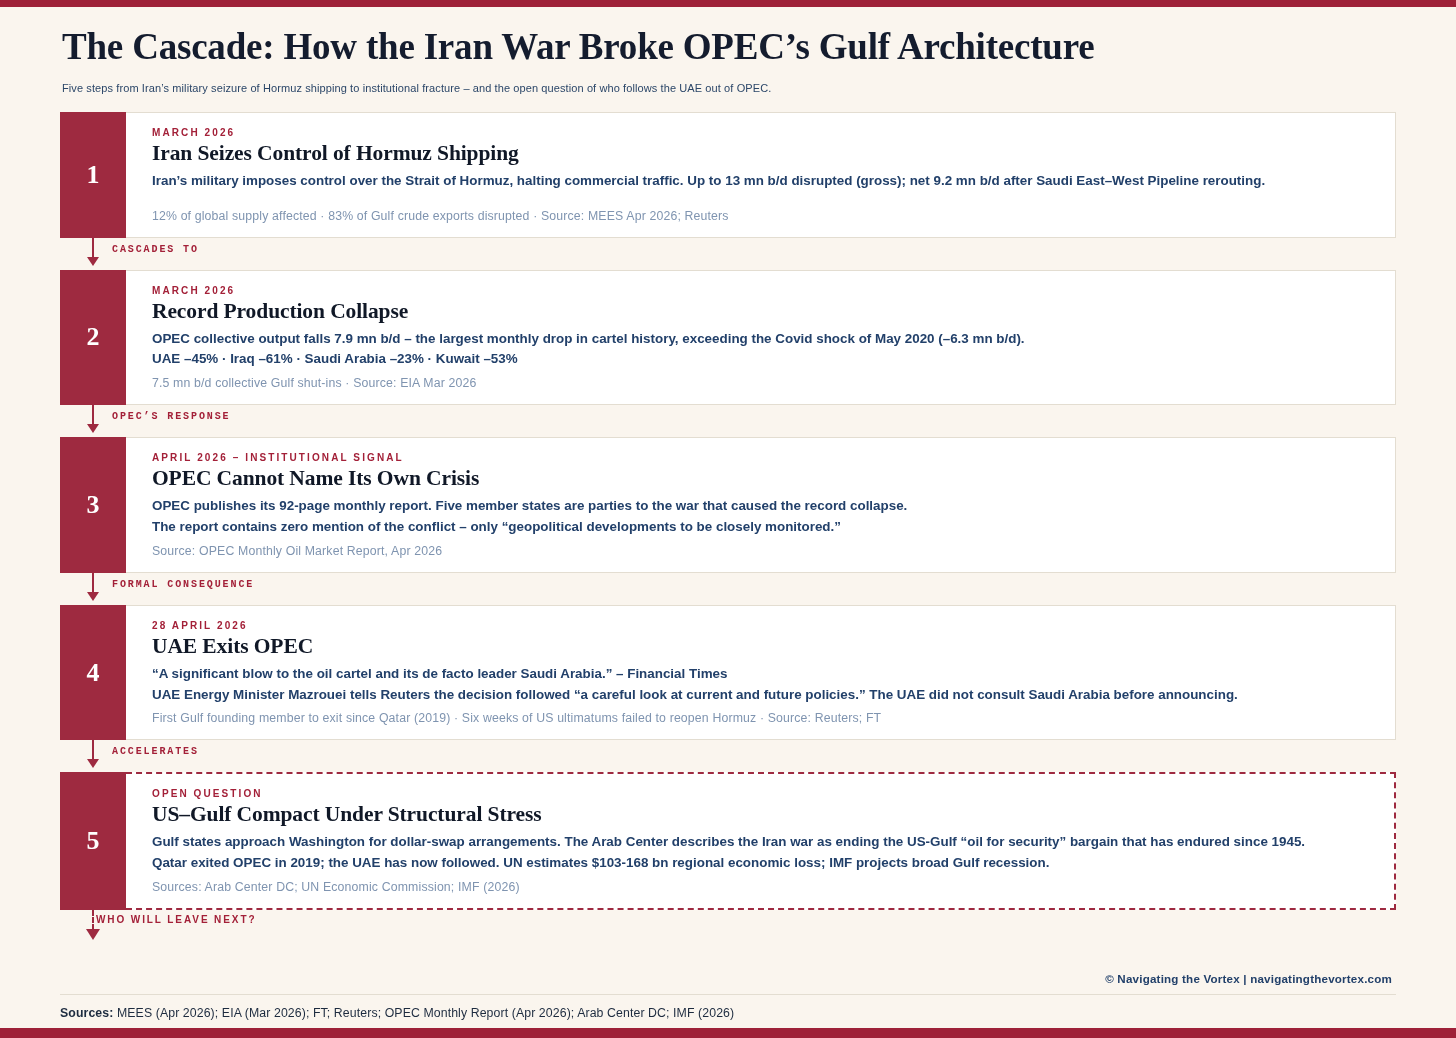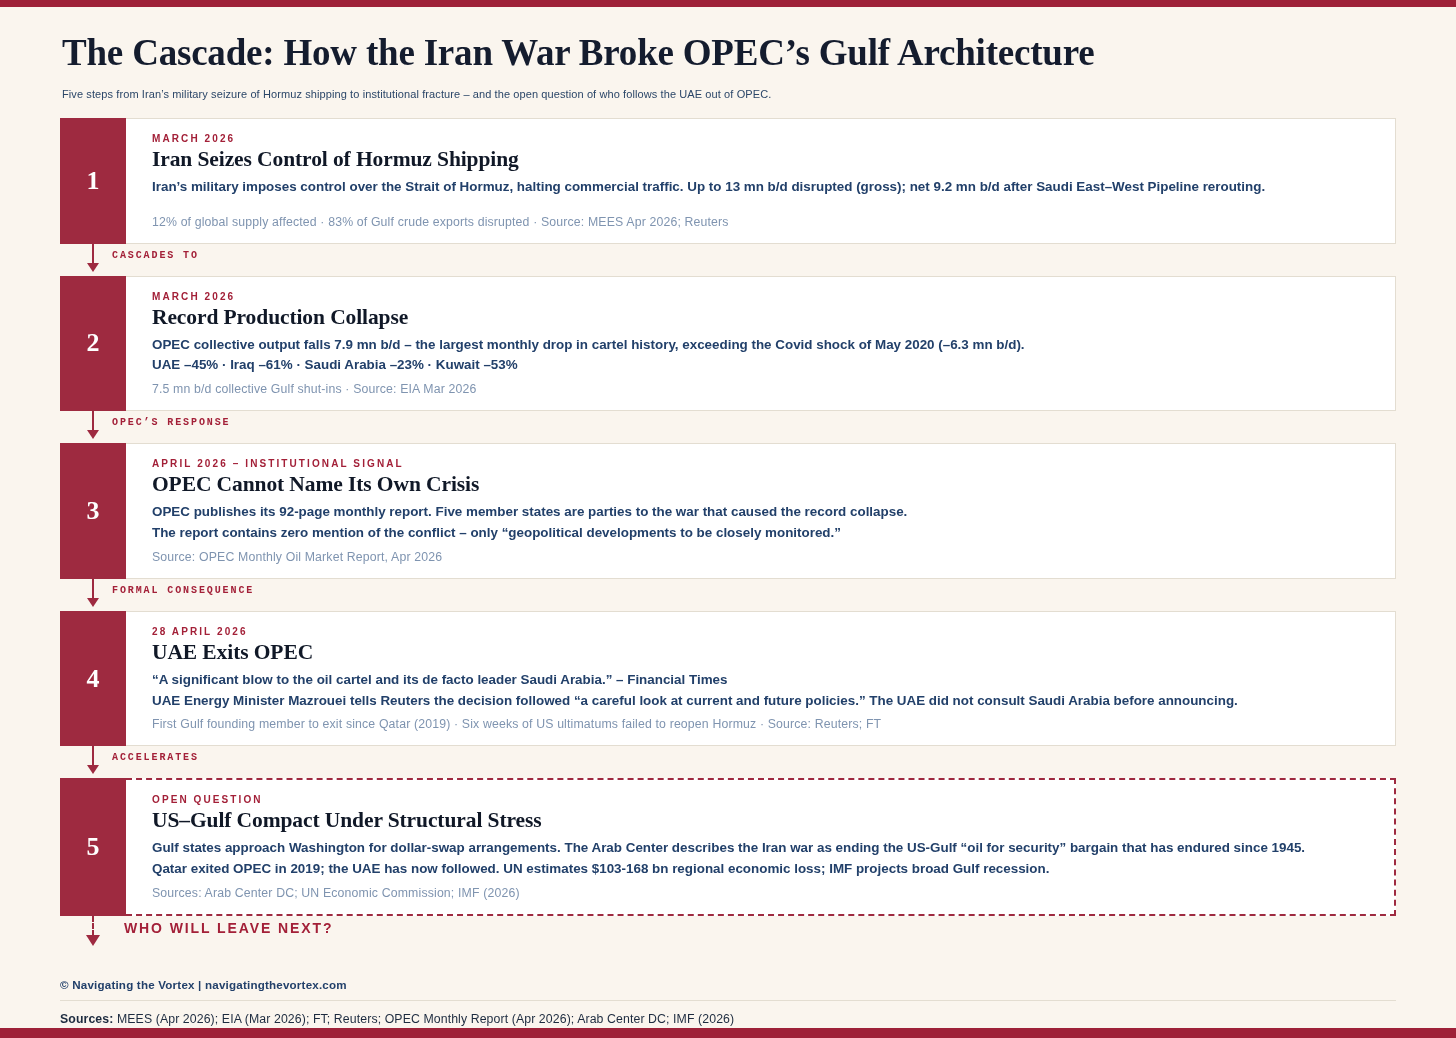--- a/index.html
+++ b/index.html
@@ -24,21 +24,21 @@
   }
   .bottom-rule {
     position: absolute;
     bottom: 0; left: 0; right: 0;
     height: 10px;
     background: #9e2138;
   }
   .page {
     position: absolute;
     top: 7px; left: 0; right: 0; bottom: 10px;
-    padding: 12px 60px;
+    padding: 6px 60px;
     box-sizing: border-box;
   }
 
   
   .header {
     padding-top: 14px;
   }
   h1.title {
     font-family: "Liberation Serif", serif;
     font-size: 37px;
@@ -170,32 +170,33 @@
     position: absolute;
     left: 26px;
     top: 19px;
     width: 0; height: 0;
     border-left: 7px solid transparent;
     border-right: 7px solid transparent;
     border-top: 11px solid #9e2a40;
   }
   .tail .conn-label {
     position: absolute;
-    left: 64px;
+    left: 36px;
     top: 4px;
-    font-size: 14px;
+    font-size: 10px;
     font-weight: 700;
     letter-spacing: 1.9px;
     color: #a32038;
     text-transform: uppercase;
     white-space: nowrap;
   }
 
   
   .credit {
+    text-align: right;
     font-size: 11.6px;
     color: #22406a;
     font-weight: 600;
     margin-top: 18px;
     padding-right: 4px;
     letter-spacing: 0.2px;
   }
   .foot-divider {
     border-top: 1px solid #e3ddd1;
     margin-top: 9px;

